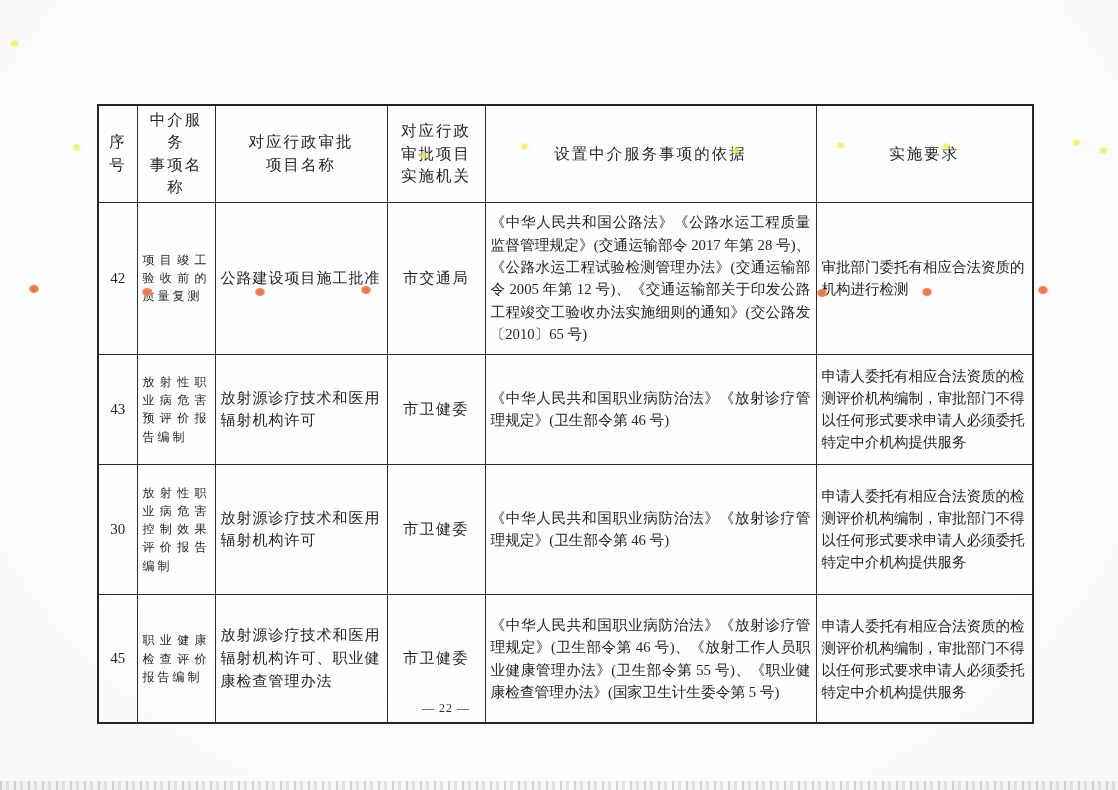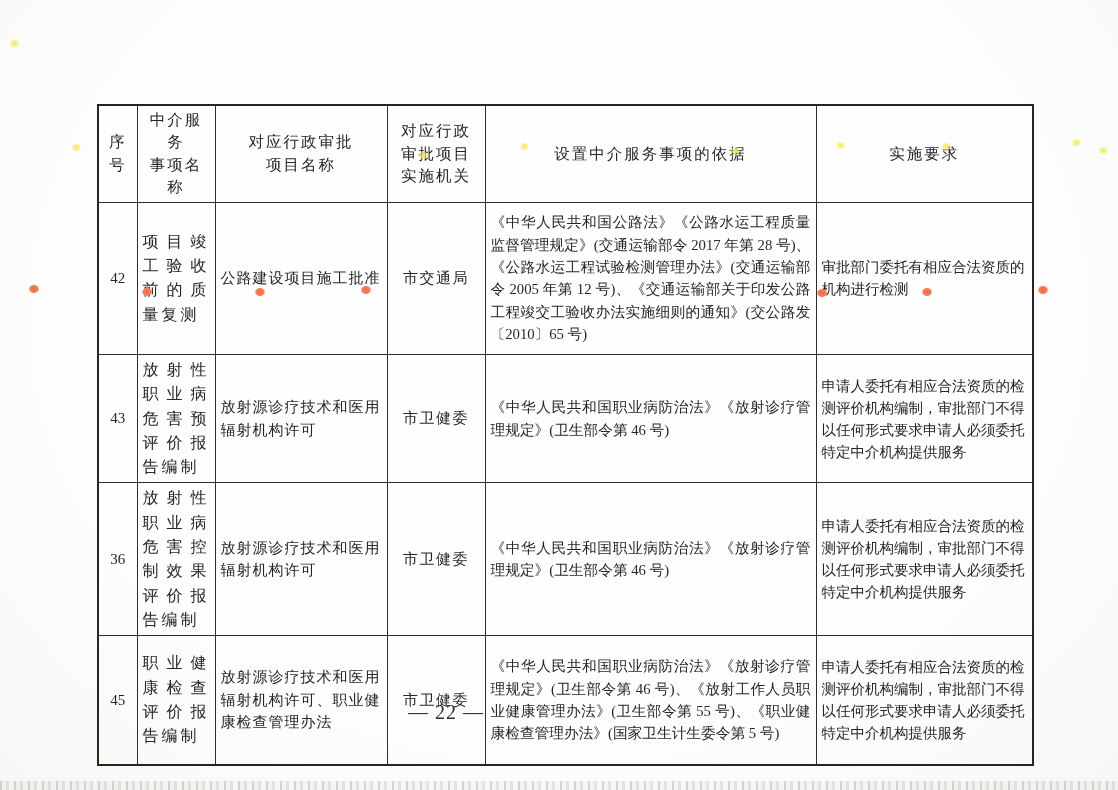--- a/index.html
+++ b/index.html
@@ -31,30 +31,30 @@
   table.doc{border:2px solid #262522;}
   th{
     font-size:15.5px;line-height:1.45;text-align:center;
     white-space:pre-line;letter-spacing:2px;
   }
   tr.hdr{height:64px;}
   tr.r42{height:152px;}
   tr.r43{height:110px;}
   tr.r44{height:130px;}
   tr.r45{height:129px;}
-  td{font-size:16px;line-height:1.52;}
+  td{font-size:12px;line-height:1.52;}
   td.c-no{text-align:center;font-size:15px;font-family:"Liberation Serif","DejaVu Serif",serif;margin-top:12px;}
   td.c-svc{letter-spacing:3px;text-align:justify;padding-left:6px;padding-right:4px;}
   td.c-proj{letter-spacing:1px;font-size:15px;padding-left:5px;}
   td.c-auth{text-align:center;letter-spacing:1.5px;font-size:15px;}
   td.c-basis{font-size:14.7px;padding-left:7px;padding-right:5px;text-align:justify;margin-top:16px;}
   td.c-req{font-size:14.5px;padding-left:5px;padding-right:3px;margin-left:24px;}
   .page-number{
     position:absolute;left:0;top:701px;width:892px;
-    text-align:center;font-size:20px;letter-spacing:1px;color:#2c2c2c;
+    text-align:center;font-size:12px;letter-spacing:1px;color:#2c2c2c;
   }
   
   .speck{position:absolute;border-radius:50%;pointer-events:none;}
   .speck.yellow{width:9px;height:7px;background:radial-gradient(circle,#f2ec55 0%,rgba(242,236,85,.55) 55%,rgba(242,236,85,0) 100%);}
   .speck.orange{width:10px;height:8px;background:radial-gradient(circle,#f26a41 0%,#f58058 60%,rgba(245,128,88,0) 100%);}
   .bottom-edge{
     position:absolute;left:0;bottom:0;width:1118px;height:9px;
     background:
       repeating-linear-gradient(90deg,
         rgba(110,108,104,.28) 0 2px, rgba(190,188,182,.12) 2px 6px,
@@ -103,21 +103,21 @@
       </tr>
       <tr class="r43">
         <td class="c-no">43</td>
         <td class="c-svc">放射性职业病危害预评价报告编制</td>
         <td class="c-proj">放射源诊疗技术和医用辐射机构许可</td>
         <td class="c-auth">市卫健委</td>
         <td class="c-basis">《中华人民共和国职业病防治法》《放射诊疗管理规定》(卫生部令第 46 号)</td>
         <td class="c-req">申请人委托有相应合法资质的检测评价机构编制，审批部门不得以任何形式要求申请人必须委托特定中介机构提供服务</td>
       </tr>
       <tr class="r44">
-        <td class="c-no">36</td>
+        <td class="c-no">30</td>
         <td class="c-svc">放射性职业病危害控制效果评价报告编制</td>
         <td class="c-proj">放射源诊疗技术和医用辐射机构许可</td>
         <td class="c-auth">市卫健委</td>
         <td class="c-basis">《中华人民共和国职业病防治法》《放射诊疗管理规定》(卫生部令第 46 号)</td>
         <td class="c-req">申请人委托有相应合法资质的检测评价机构编制，审批部门不得以任何形式要求申请人必须委托特定中介机构提供服务</td>
       </tr>
       <tr class="r45">
         <td class="c-no">45</td>
         <td class="c-svc">职业健康检查评价报告编制</td>
         <td class="c-proj">放射源诊疗技术和医用辐射机构许可、职业健康检查管理办法</td>

